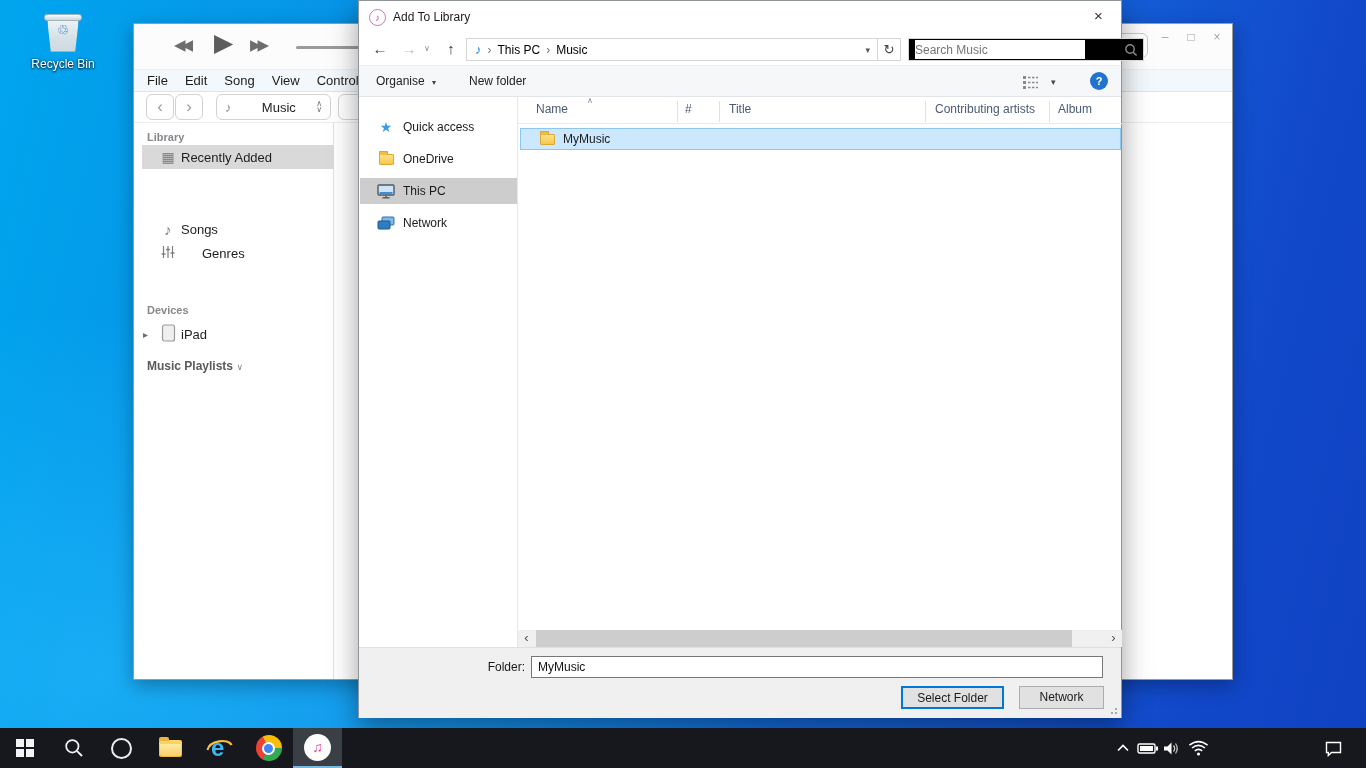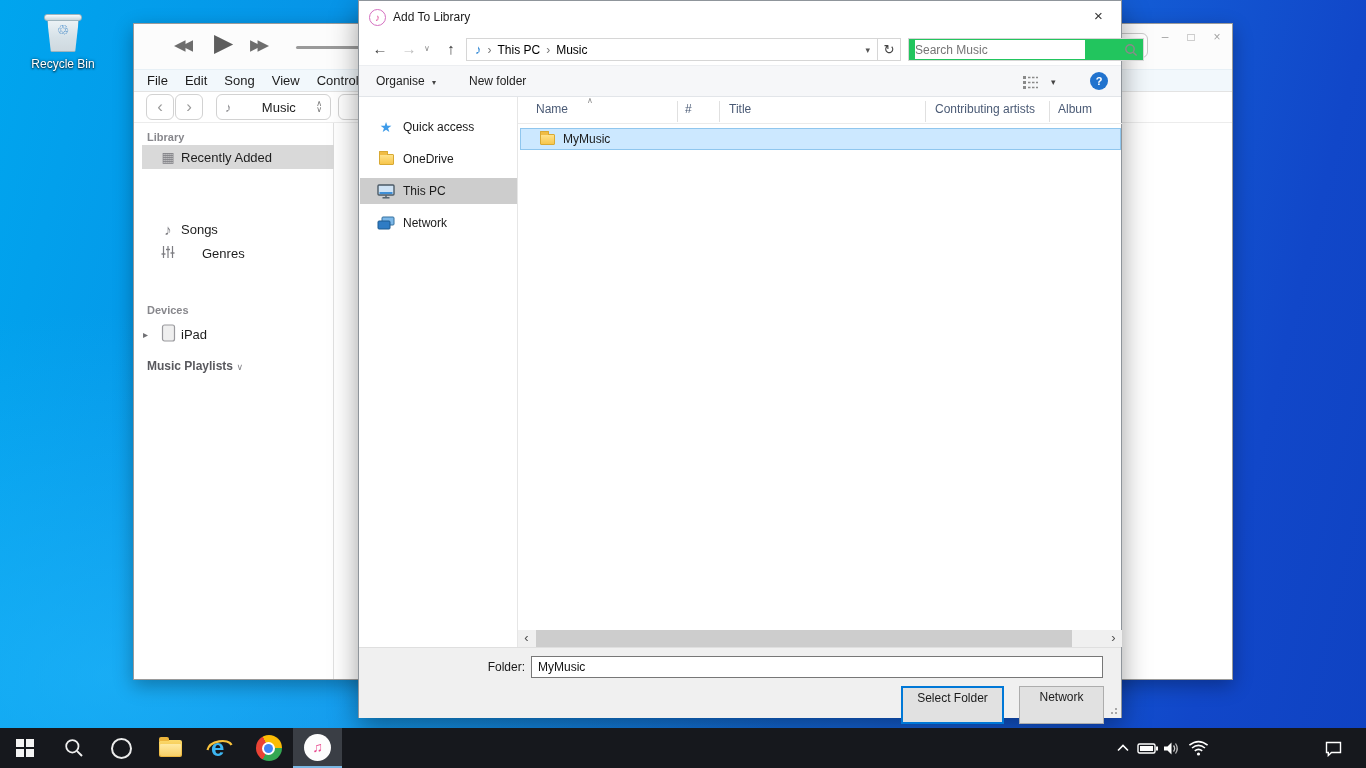--- a/index.html
+++ b/index.html
@@ -74,21 +74,21 @@
   .dlg-nav { position:absolute; left:0; top:32px; width:100%; height:32px; background:#fff; }
   .nav-glyph { position:absolute; top:4px; height:24px; line-height:24px; text-align:center;
     width:24px; font-size:15px; }
   .addr { position:absolute; left:107px; top:5px; width:412px; height:23px;
     border:1px solid #d6d6d6; background:#fff; display:flex; align-items:center; font-size:12px; }
   .crumb-sep { color:#777; margin:0 6px; font-size:12px; }
   .refreshbox { position:absolute; left:519px; top:5px; width:23px; height:23px;
     border:1px solid #d6d6d6; border-left:none; background:#fff; text-align:center;
     line-height:22px; font-size:13px; color:#444; }
   .searchbox { position:absolute; left:549px; top:5px; width:236px; height:23px;
-    border:1px solid #d6d6d6; background:#22c55e; }
+    border:1px solid #d6d6d6; background:#000000; }
   .searchbox input { position:absolute; left:6px; top:1px; width:170px; height:19px;
     border:none; outline:none; font-size:12px; color:#666;
     font-family:"Liberation Sans",sans-serif; }
   .dlg-toolbar { position:absolute; left:0; top:64px; width:100%; height:32px;
     background:#f6f7f9; border-top:1px solid #eceef1; border-bottom:1px solid #e2e5e9;
     font-size:12px; color:#222; }
   .tb-item { position:absolute; top:0; height:30px; line-height:30px; }
   .help-circ { position:absolute; left:731px; top:6px; width:18px; height:18px;
     border-radius:50%; background:#2173ce; color:#fff; font-weight:bold; font-size:11px;
     text-align:center; line-height:18px; }
@@ -114,21 +114,21 @@
   .hs-btn { position:absolute; top:0; width:17px; height:17px; text-align:center;
     line-height:16px; font-size:13px; color:#505050; }
   .hs-thumb { position:absolute; left:18px; top:0; width:536px; height:17px; background:#cdcdcd; }
   .dlg-foot { position:absolute; left:0; top:646px; width:100%; height:71px;
     background:#f0f0f0; border-top:1px solid #dfdfdf; }
   .foot-lbl { position:absolute; left:60px; top:12px; width:106px; text-align:right;
     font-size:12px; color:#1a1a1a; }
   .foot-input { position:absolute; left:172px; top:8px; width:572px; height:22px;
     border:1px solid #777; background:#fff; font-size:12px; padding:0 6px; outline:none;
     font-family:"Liberation Sans",sans-serif; color:#111; }
-  .btn { position:absolute; top:38px; height:38px; background:#e1e1e1; font-size:12px;
+  .btn { position:absolute; top:38px; height:23px; background:#e1e1e1; font-size:12px;
     color:#1a1a1a; text-align:center; line-height:21px; }
   .btn.primary { left:542px; width:103px; border:2px solid #0078d7; }
   .btn.normal { left:660px; width:85px; border:1px solid #adadad; }
   .grip { position:absolute; right:4px; bottom:4px; width:8px; height:8px; }
   .grip i { position:absolute; width:2px; height:2px; background:#a8a8a8; }
 
   
   .taskbar { left:0; top:728px; width:1366px; height:40px; background:#16181d; z-index:50; }
   .slot { position:absolute; top:0; width:49px; height:40px; display:flex;
     align-items:center; justify-content:center; }

